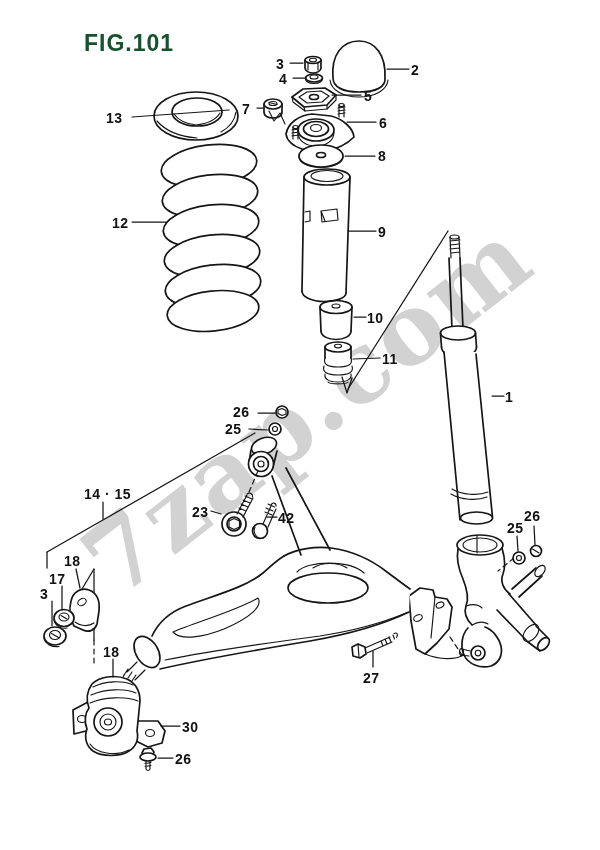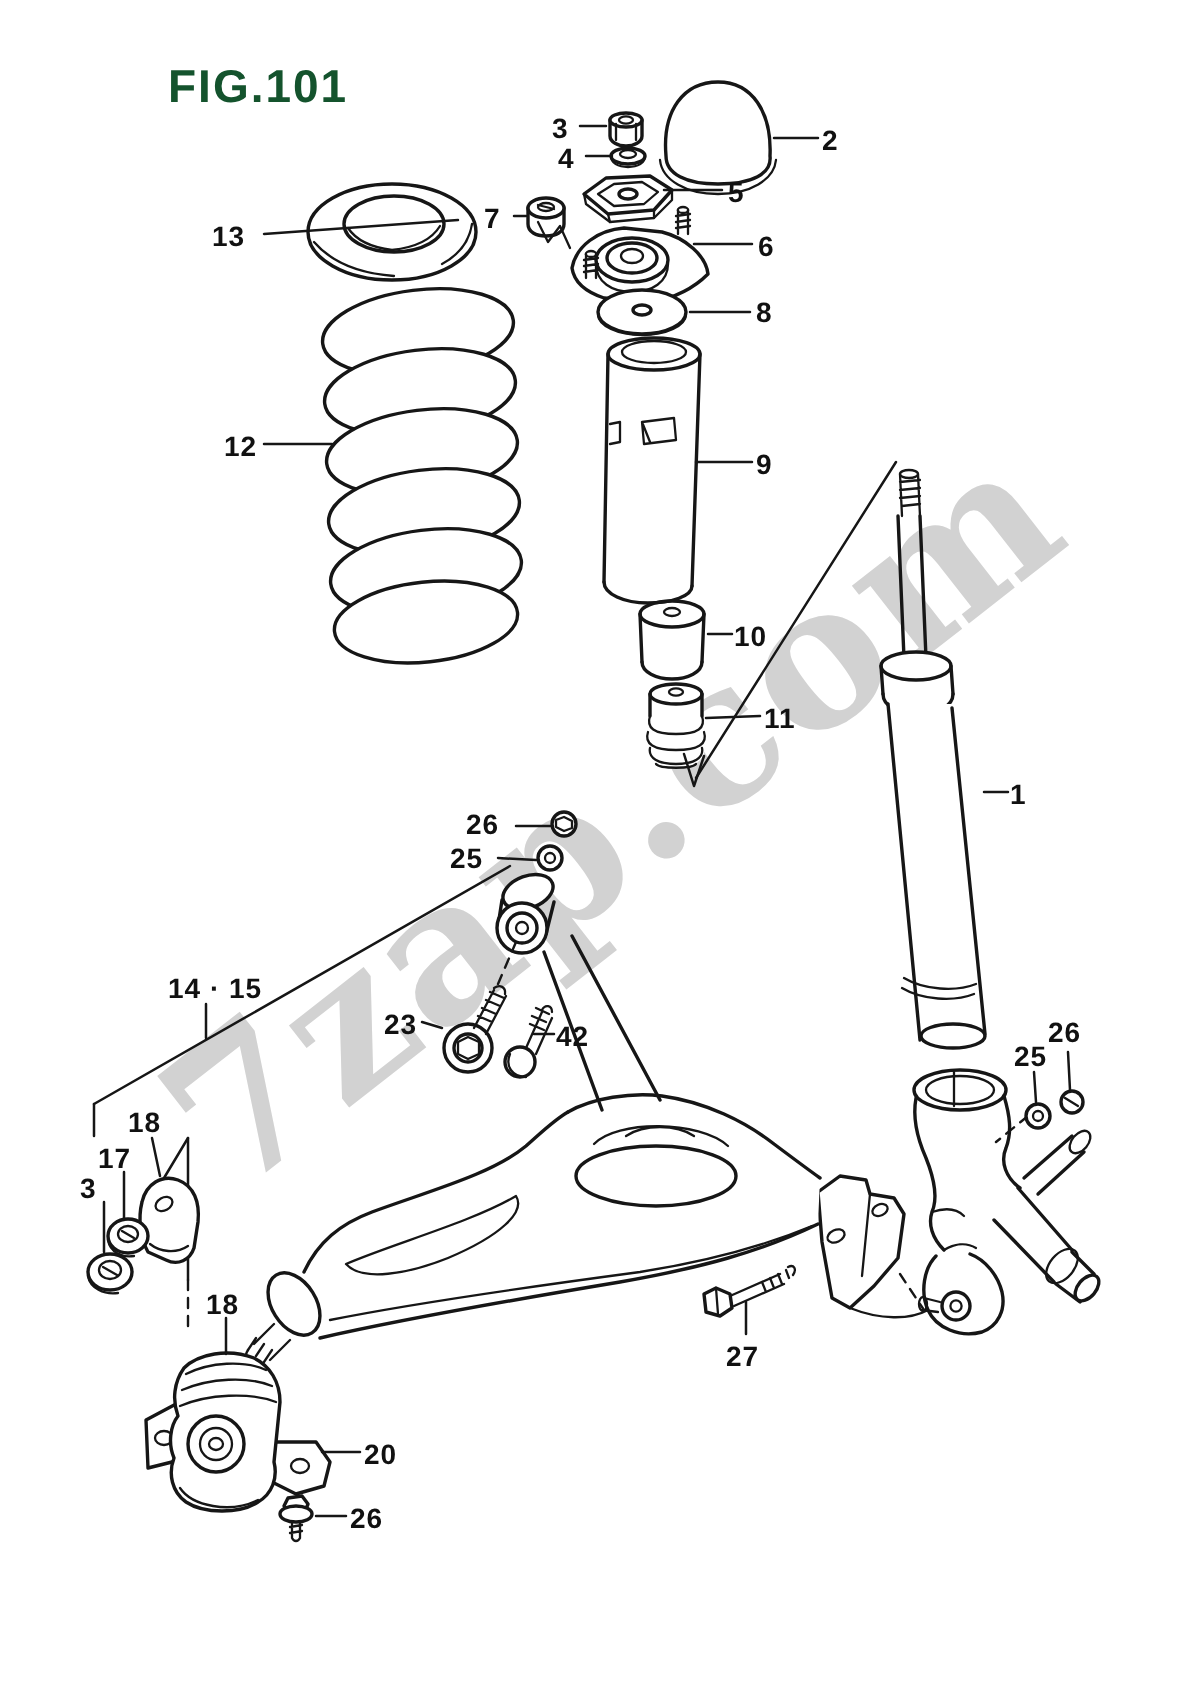--- a/index.html
+++ b/index.html
@@ -333,21 +333,21 @@
   <div class="lbl" style="left:378px;top:224px">9</div>
   <div class="lbl" style="left:367px;top:310px">10</div>
   <div class="lbl" style="left:382px;top:351px">11</div>
   <div class="lbl" style="left:112px;top:215px">12</div>
   <div class="lbl" style="left:106px;top:110px">13</div>
   <div class="lbl" style="left:84px;top:486px">14 · 15</div>
   <div class="lbl" style="left:40px;top:586px">3</div>
   <div class="lbl" style="left:49px;top:571px">17</div>
   <div class="lbl" style="left:64px;top:553px">18</div>
   <div class="lbl" style="left:103px;top:644px">18</div>
-  <div class="lbl" style="left:182px;top:719px">20</div>
+  <div class="lbl" style="left:182px;top:719px">30</div>
   <div class="lbl" style="left:175px;top:751px">26</div>
   <div class="lbl" style="left:363px;top:670px">27</div>
   <div class="lbl" style="left:192px;top:504px">23</div>
   <div class="lbl" style="left:278px;top:510px">42</div>
   <div class="lbl" style="left:225px;top:421px">25</div>
   <div class="lbl" style="left:233px;top:404px">26</div>
   <div class="lbl" style="left:507px;top:520px">25</div>
   <div class="lbl" style="left:524px;top:508px">26</div>
 
 </div>

